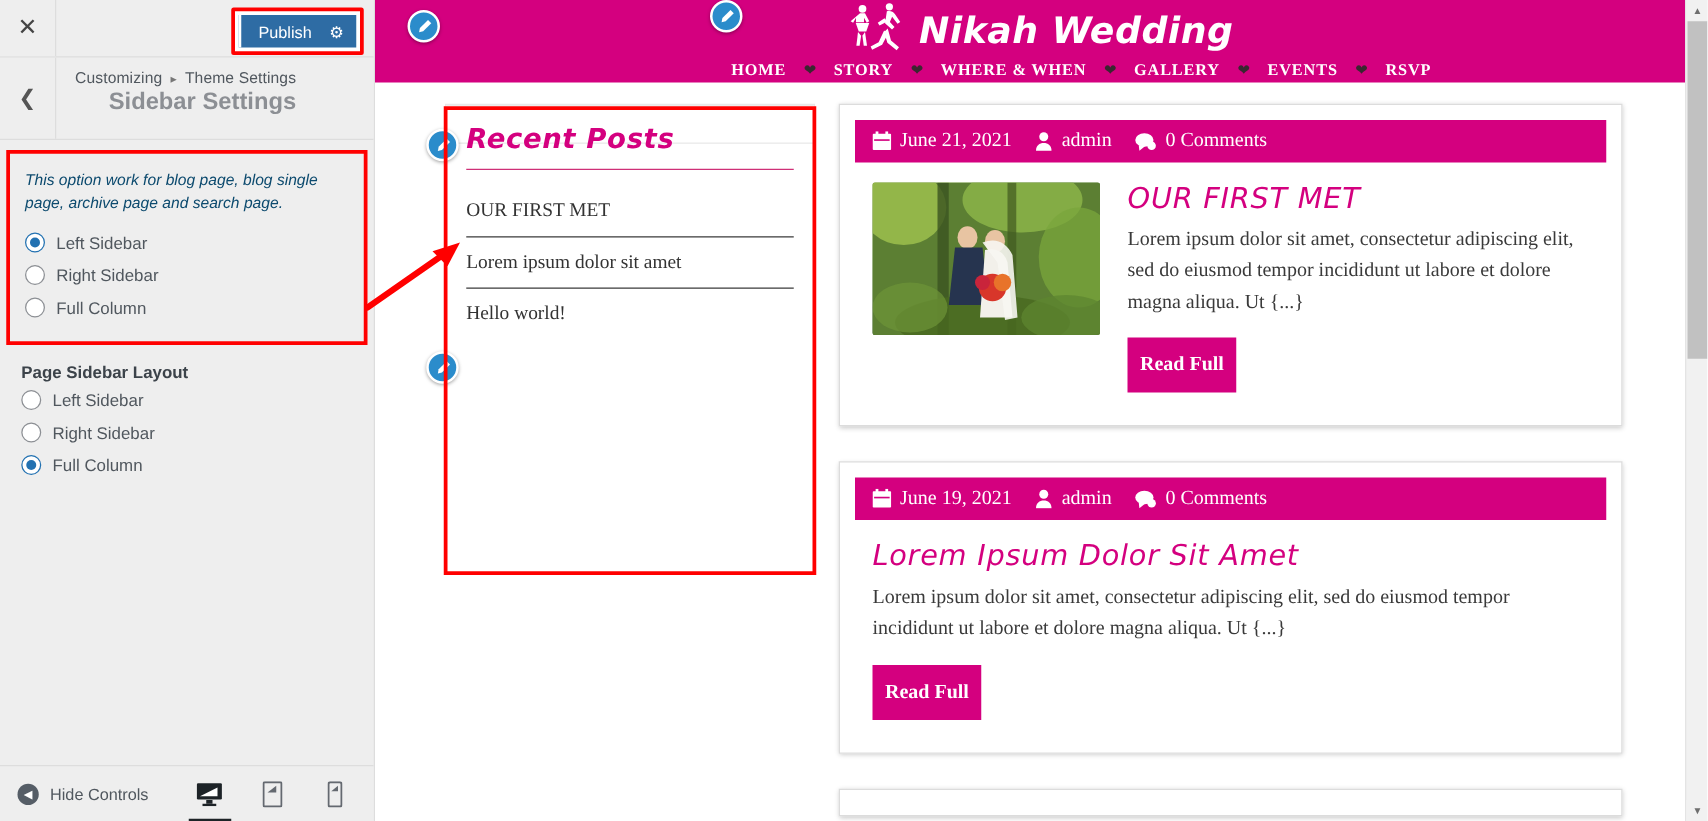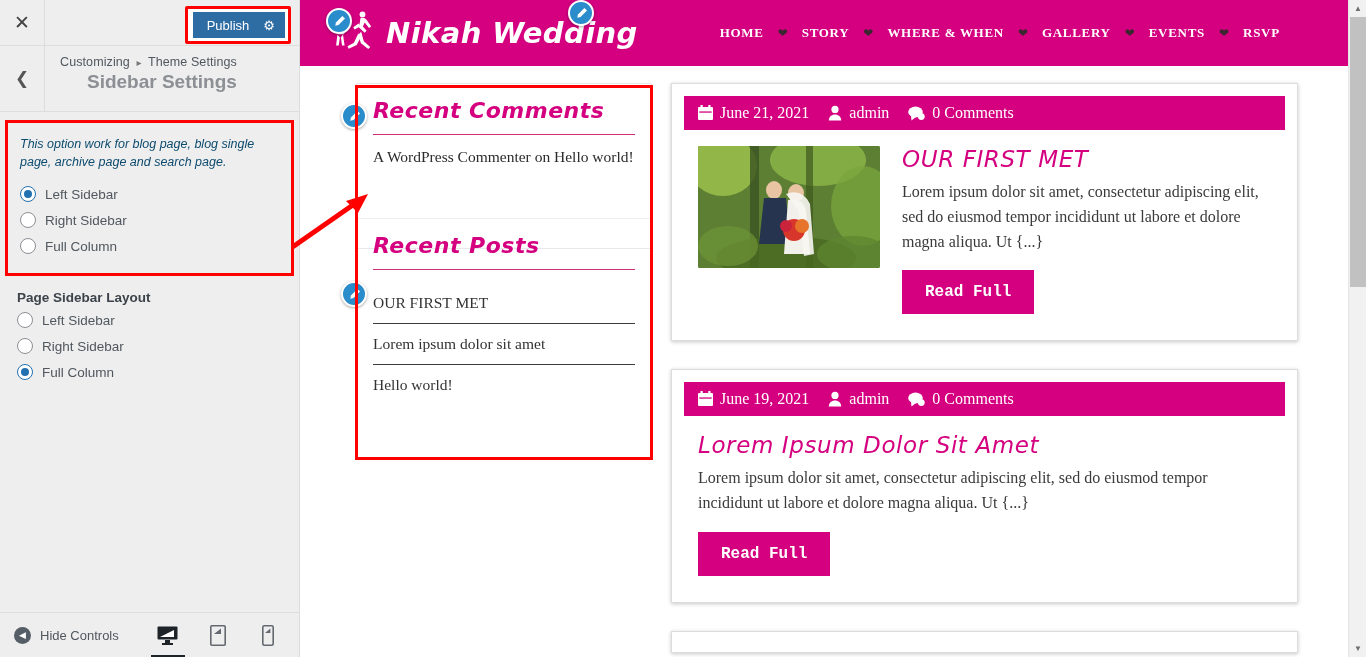--- a/index.html
+++ b/index.html
@@ -132,20 +132,21 @@
     width: 1048px; height: 657px;
     background: #ffffff;
     overflow: hidden;
   }
   .site-header {
     background: #d4007f;
     height: 66px;
     display: flex; align-items: center;
     padding: 0 12px 0 26px;
     position: relative;
+    flex-direction: column;
   }
   .brand { display: flex; align-items: center; gap: 8px; }
   .brand-logo { width: 52px; height: 48px; }
   .brand-name {
     color: #ffffff; font-size: 29px;
     font-family: "DejaVu Sans", sans-serif;
     font-weight: bold;
     font-style: italic;
     letter-spacing: .4px;
   }
@@ -246,23 +247,23 @@
     font-weight: normal;
   }
   .post-excerpt {
     font-family: "Liberation Serif", serif;
     font-size: 16px; color: #3a3a3a;
     line-height: 1.55; margin: 0 0 16px 0;
   }
   .btn-read {
     display: inline-block;
     background: #d4007f; color: #fff;
-    font-family: Liberation Mono, monospace;
+    font-family: Liberation Serif, serif;
     font-weight: bold; font-size: 16px;
-    padding: 13px 23px; border: none; cursor: pointer;
+    padding: 13px 10px; border: none; cursor: pointer;
   }
   .post-card-full .post-body { display: block; }
   .post-card-partial { height: 22px; overflow: hidden; padding: 0; }
 
   
   .anno-box {
     position: absolute; border: 3px solid #ff0000;
     pointer-events: none; z-index: 20;
   }
   .anno-arrow { position: absolute; z-index: 21; pointer-events: none; }
@@ -444,26 +445,20 @@
               <path d="M11.6 1.2l3.2 3.2-8 8-4 0.8 0.8-4z" fill="#ffffff"></path>
             </svg>
         </span>
         <span class="pencil pencil-w2">
           <svg viewBox="0 0 16 16" aria-hidden="true">
               <path d="M11.6 1.2l3.2 3.2-8 8-4 0.8 0.8-4z" fill="#ffffff"></path>
             </svg>
         </span>
 
         <div class="side-box">
-          <div class="widget">
-            <h3 class="widget-title">Recent Comments</h3>
-            <hr class="widget-rule">
-            <div class="widget-text">A WordPress Commenter on Hello world!</div>
-            <div class="widget-spacer"></div>
-          </div>
 
           <div class="widget widget-spacer-top">
             <h3 class="widget-title">Recent Posts</h3>
             <hr class="widget-rule">
             <ul class="widget-list">
               <li>OUR FIRST MET</li>
               <li>Lorem ipsum dolor sit amet</li>
               <li>Hello world!</li>
             </ul>
             <div class="widget-spacer"></div>

